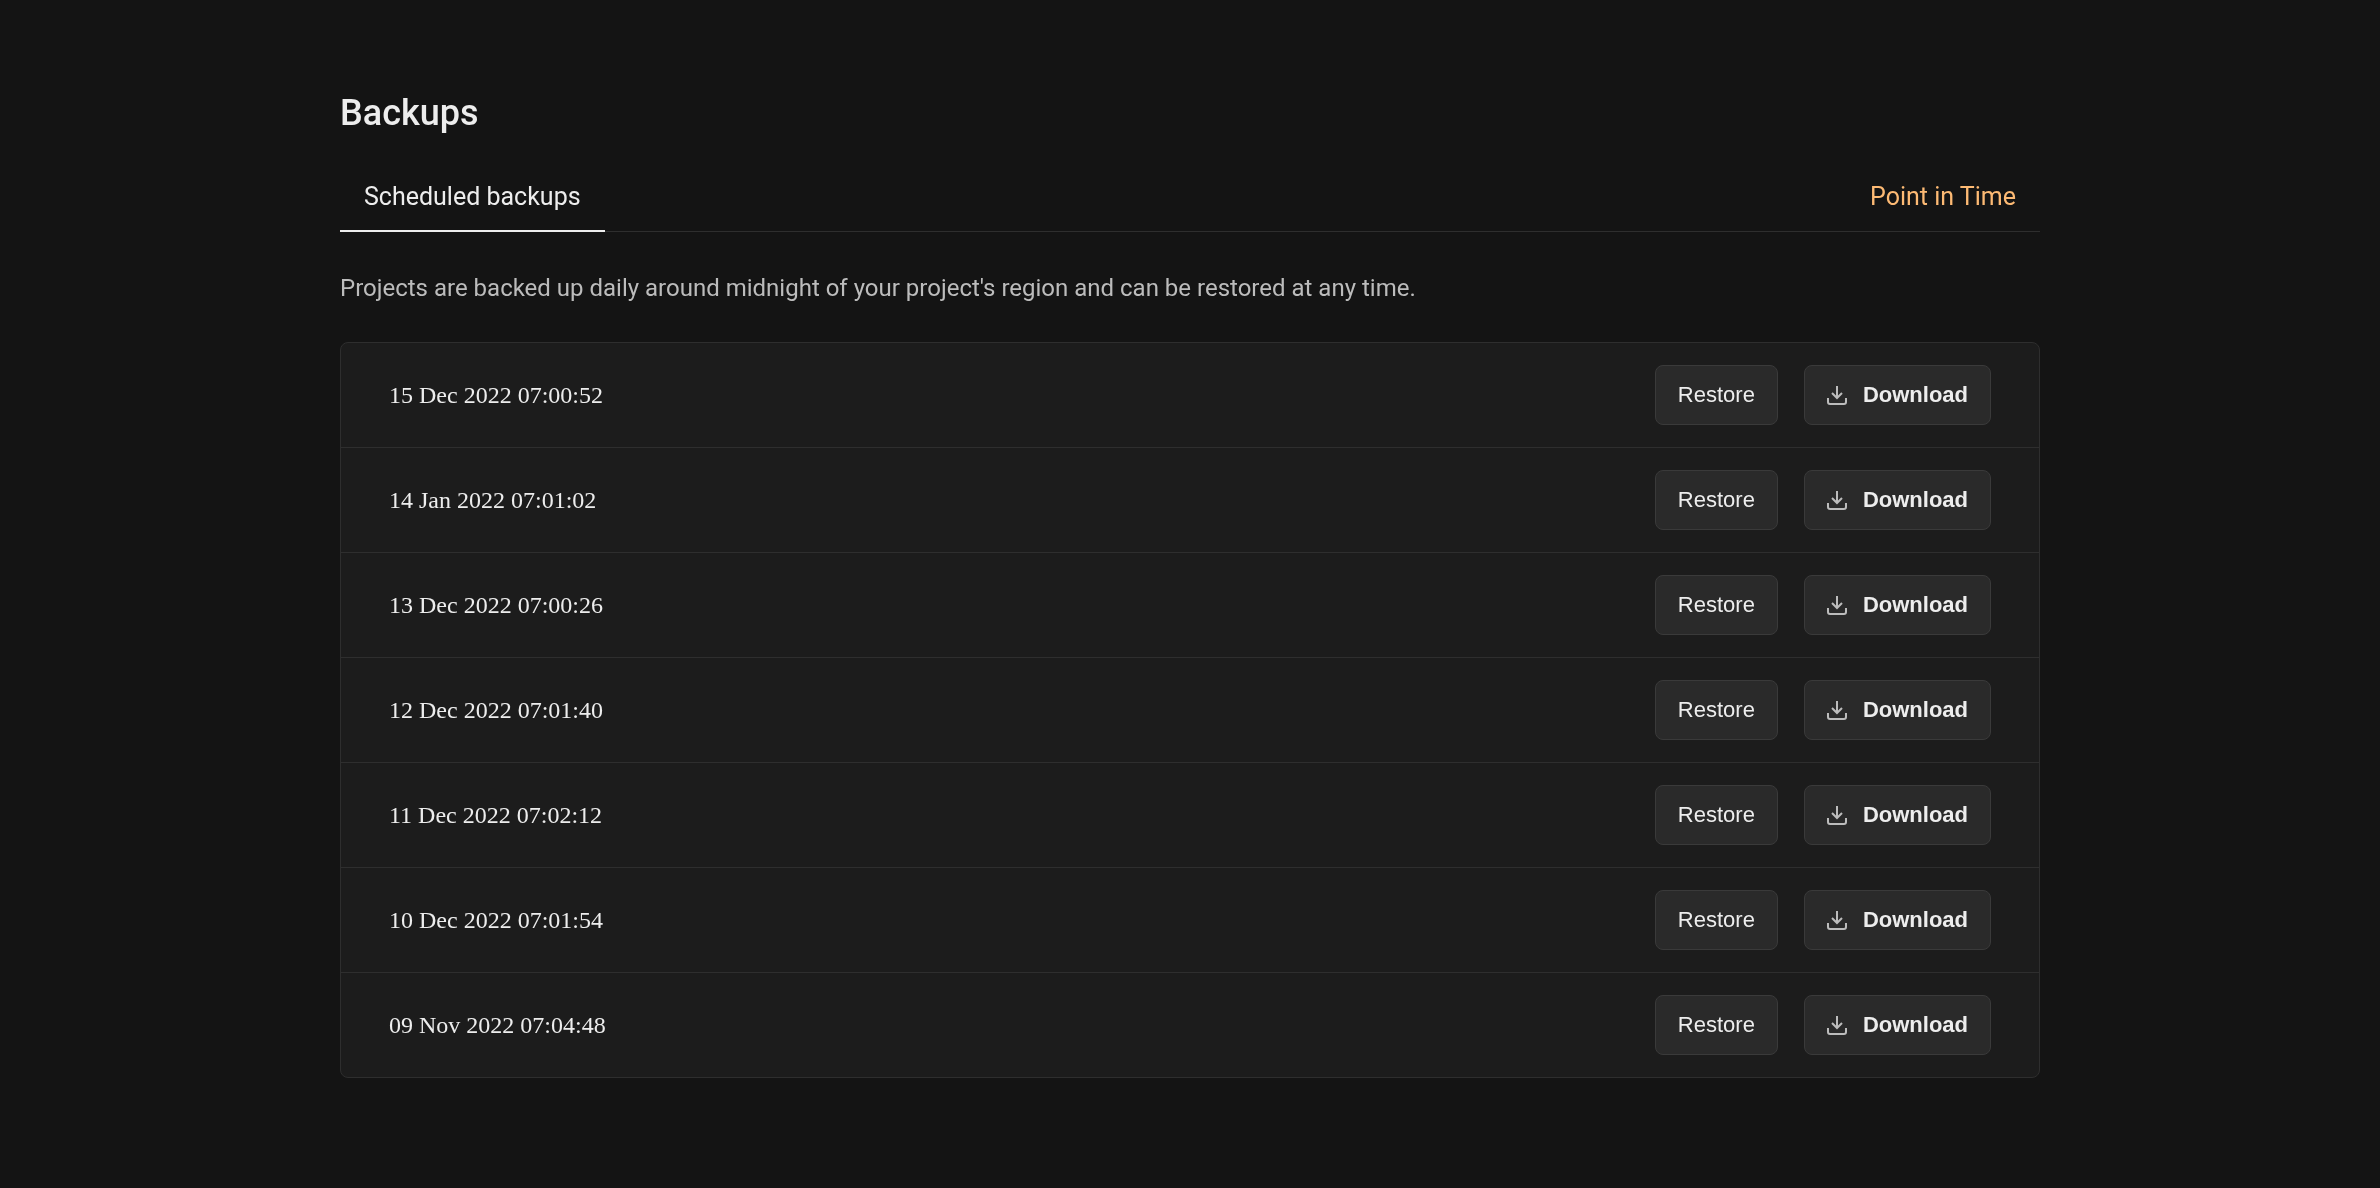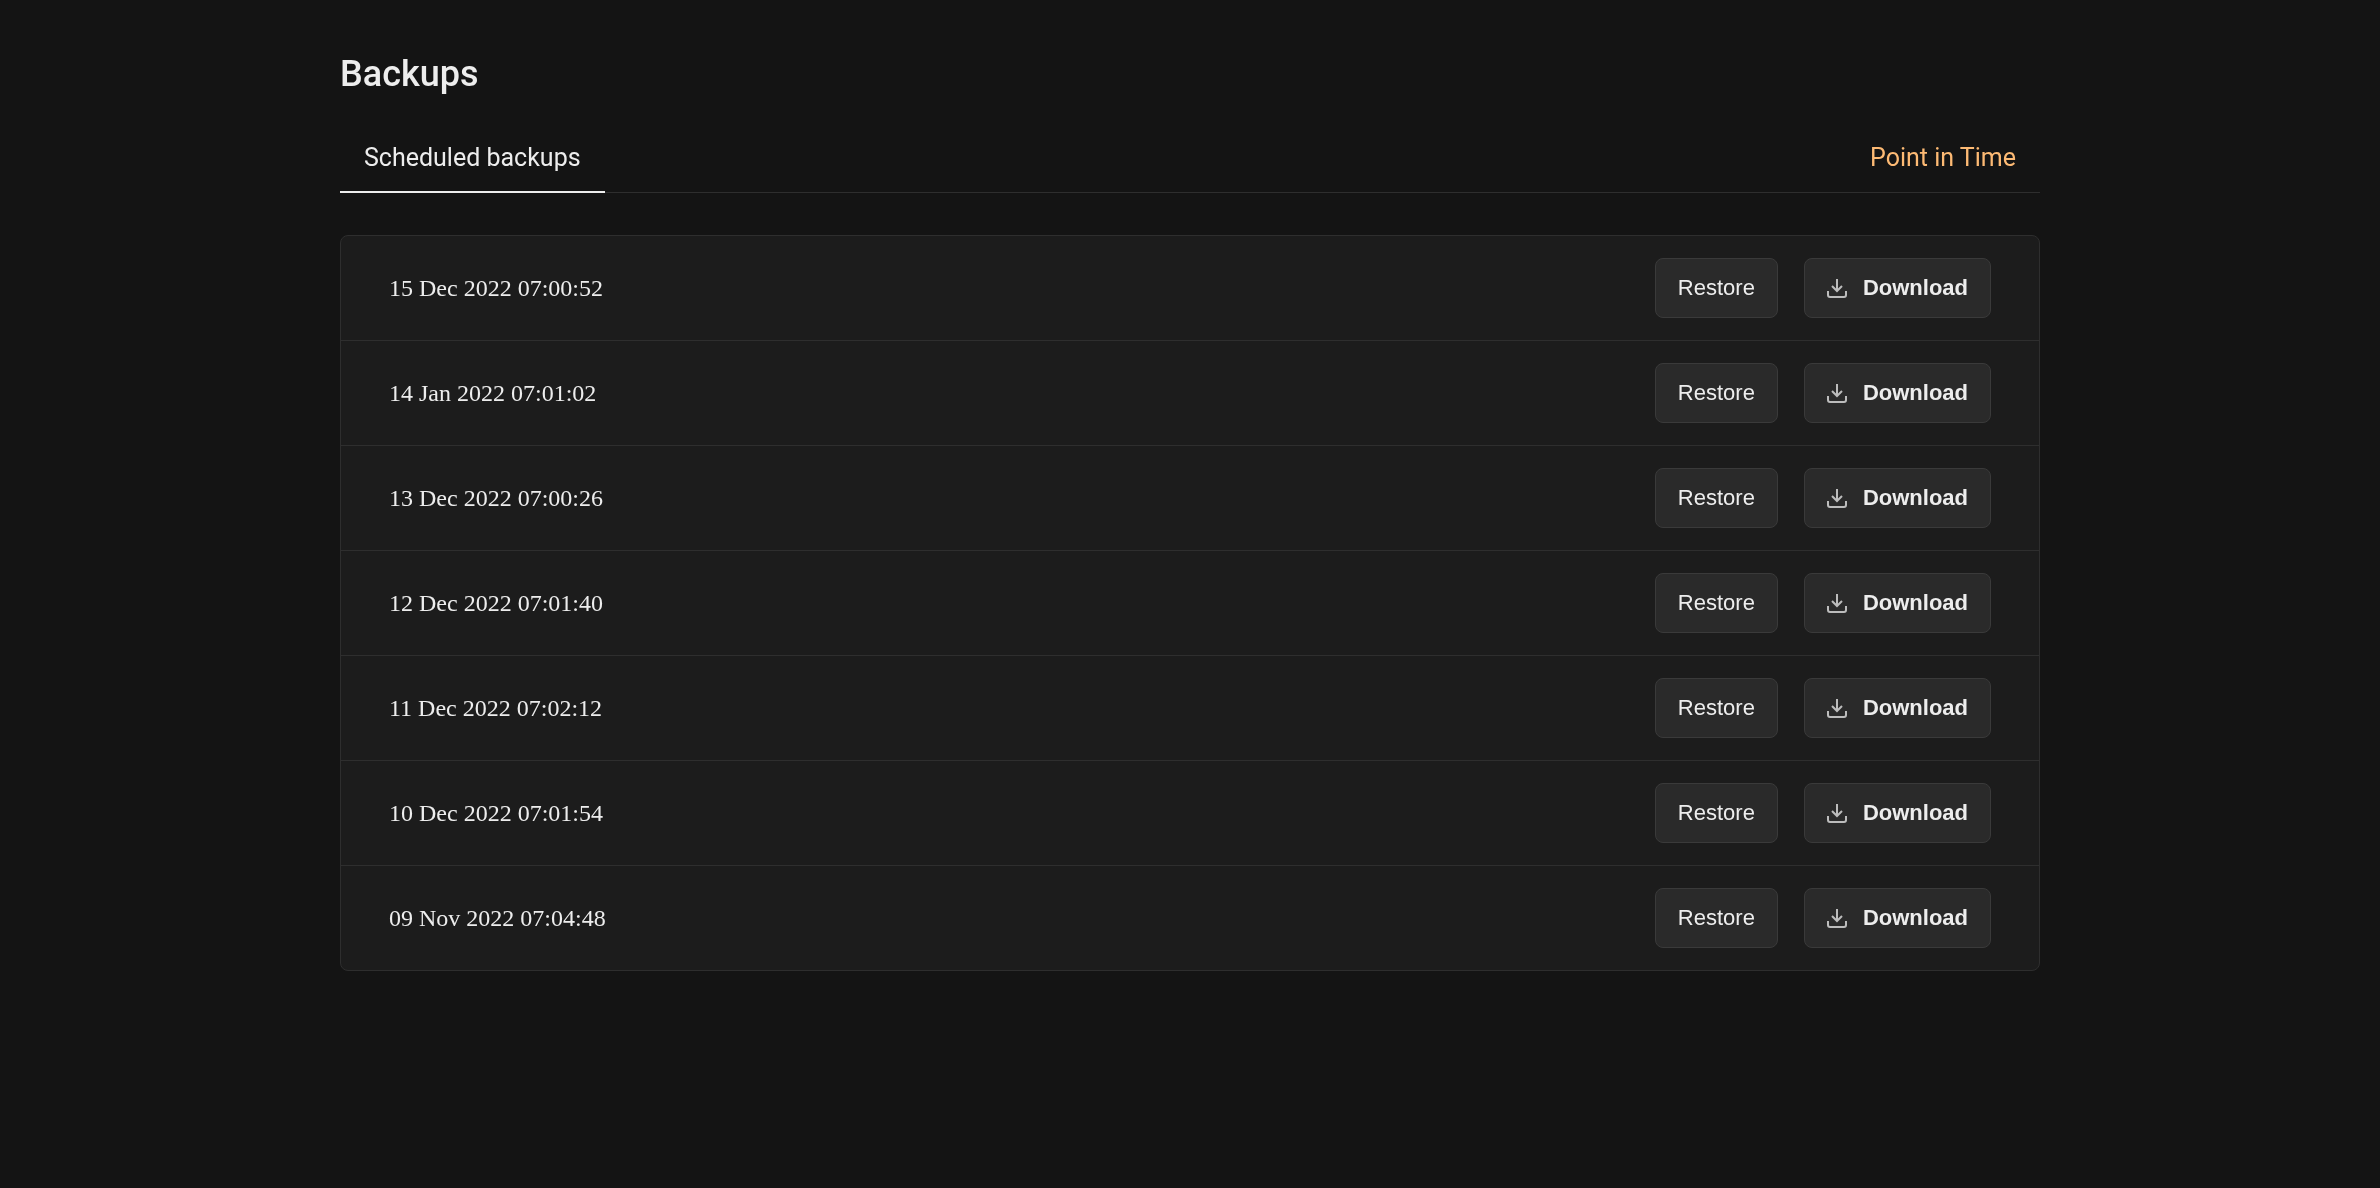--- a/index.html
+++ b/index.html
@@ -9,21 +9,21 @@
   }
   body {
     background-color: #141414;
     color: #ededed;
     font-family: -apple-system, BlinkMacSystemFont, "Segoe UI", Roboto, Helvetica, Arial, sans-serif;
     width: 2380px;
     height: 1188px;
     overflow: hidden;
   }
   .container {
-    padding: 53px 340px 0 340px;
+    padding: 92px 340px 0 340px;
   }
   .page-title {
     font-size: 36px;
     font-weight: 500;
     color: #ededed;
     margin-bottom: 48px;
   }
   .tabs {
     display: flex;
     border-bottom: 1px solid #2e2e2e;
@@ -115,20 +115,21 @@
 
   <div class="tabs">
     <div class="tab active">
       <span>Scheduled backups</span>
     </div>
     <div class="tab">
       <span>Point in Time</span>
     </div>
   </div>
 
+  <p class="description">Projects are backed up daily around midnight of your project's region and can be restored at any time.</p>
 
   <div class="backup-list">
 
     <div class="backup-row">
       <div class="backup-timestamp">15 Dec 2022 07:00:52</div>
       <div class="backup-actions">
         <button class="btn">
           <span>Restore</span>
         </button>
         <button class="btn btn-download">

